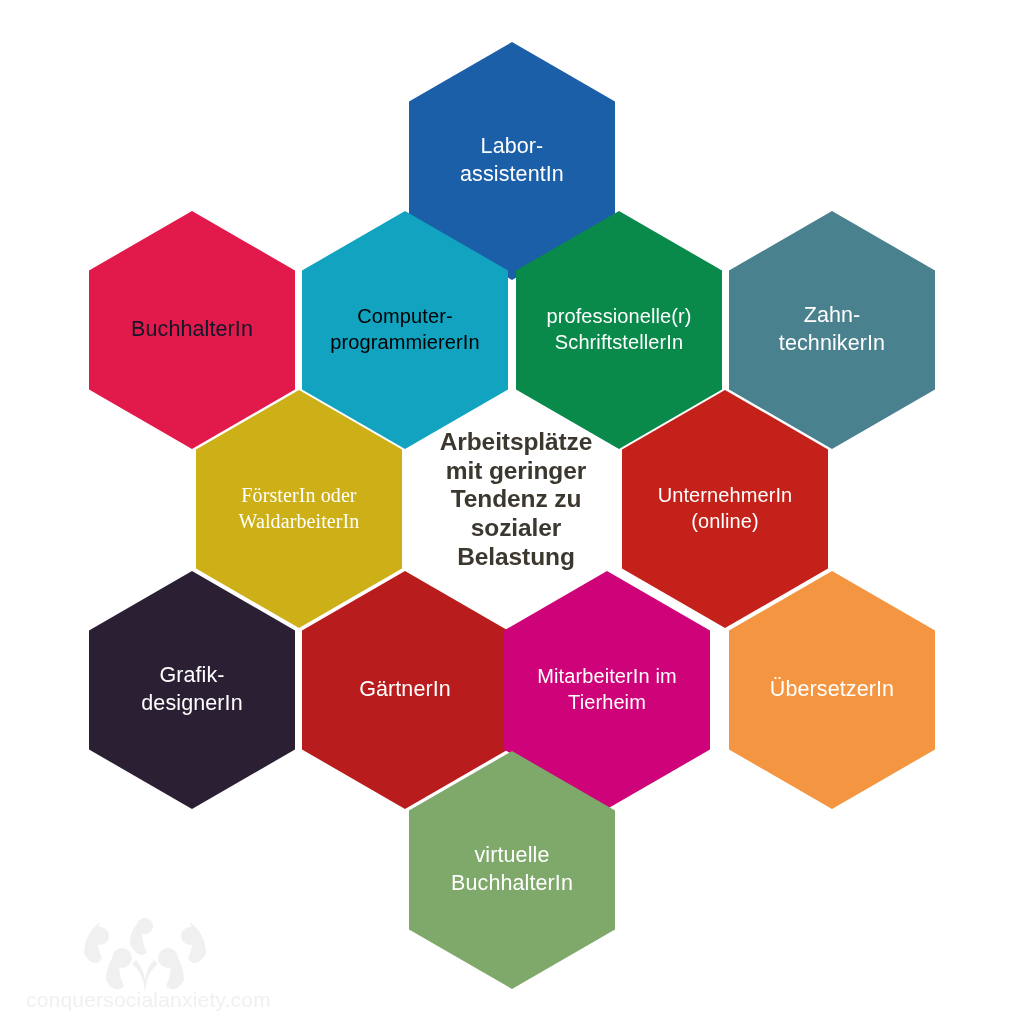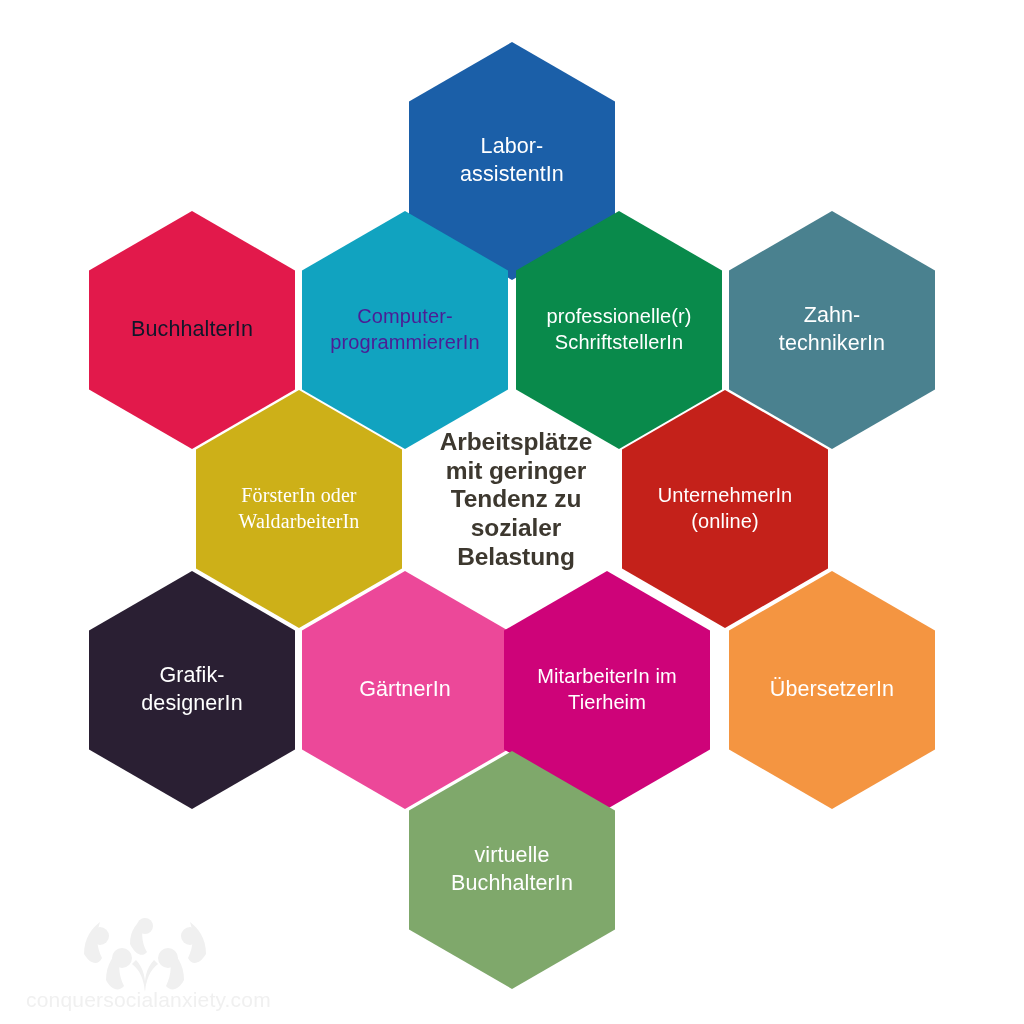--- a/index.html
+++ b/index.html
@@ -68,21 +68,21 @@
 <div id="stage">
 
   <div class="hex" style="left: 409px; top: 42px; background: rgb(27, 95, 168);">
     <span class="label" style="color: rgb(255, 255, 255);">Labor-
 assistentIn</span>
   </div>
   <div class="hex" style="left: 89px; top: 211px; background: rgb(226, 25, 75);">
     <span class="label" style="color: #0f172a;">BuchhalterIn</span>
   </div>
   <div class="hex small-label" style="left: 302px; top: 211px; background: rgb(17, 163, 192);">
-    <span class="label" style="color: #4c1d95;">Computer-
+    <span class="label" style="color: #000000;">Computer-
 programmiererIn</span>
   </div>
   <div class="hex small-label" style="left: 516px; top: 211px; background: rgb(9, 138, 75);">
     <span class="label" style="color: rgb(255, 255, 255);">professionelle(r)
 SchriftstellerIn</span>
   </div>
   <div class="hex" style="left: 729px; top: 211px; background: rgb(74, 129, 143);">
     <span class="label" style="color: rgb(255, 255, 255);">Zahn-
 technikerIn</span>
   </div>
@@ -91,21 +91,21 @@
 WaldarbeiterIn</span>
   </div>
   <div class="hex small-label" style="left: 622px; top: 390px; background: rgb(196, 33, 26);">
     <span class="label" style="color: rgb(255, 255, 255);">UnternehmerIn
 (online)</span>
   </div>
   <div class="hex" style="left: 89px; top: 571px; background: rgb(42, 31, 51);">
     <span class="label" style="color: rgb(255, 255, 255);">Grafik-
 designerIn</span>
   </div>
-  <div class="hex" style="left: 302px; top: 571px; background: #ec4899;">
+  <div class="hex" style="left: 302px; top: 571px; background: #b91c1c;">
     <span class="label" style="color: rgb(255, 255, 255);">GärtnerIn</span>
   </div>
   <div class="hex small-label" style="left: 504px; top: 571px; background: rgb(206, 3, 121);">
     <span class="label" style="color: rgb(255, 255, 255);">MitarbeiterIn im
 Tierheim</span>
   </div>
   <div class="hex" style="left: 729px; top: 571px; background: rgb(244, 149, 65);">
     <span class="label" style="color: rgb(255, 255, 255);">ÜbersetzerIn</span>
   </div>
   <div class="hex" style="left: 409px; top: 751px; background: rgb(127, 168, 107);">

